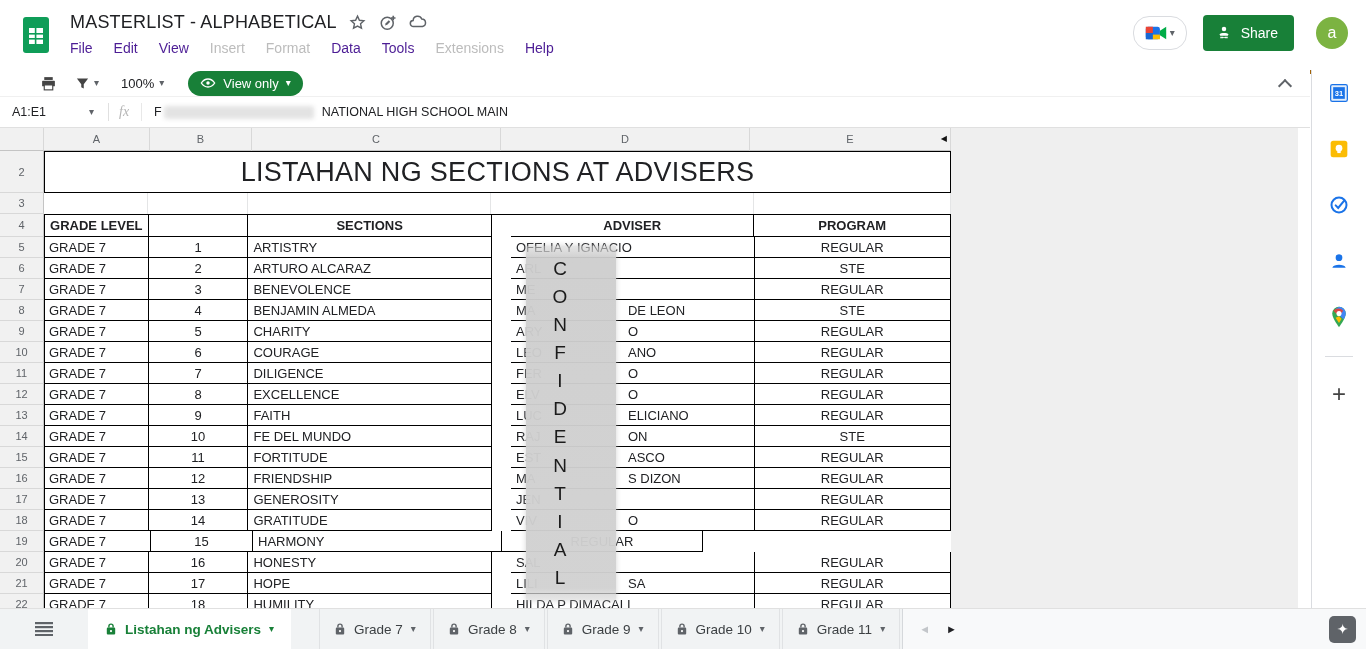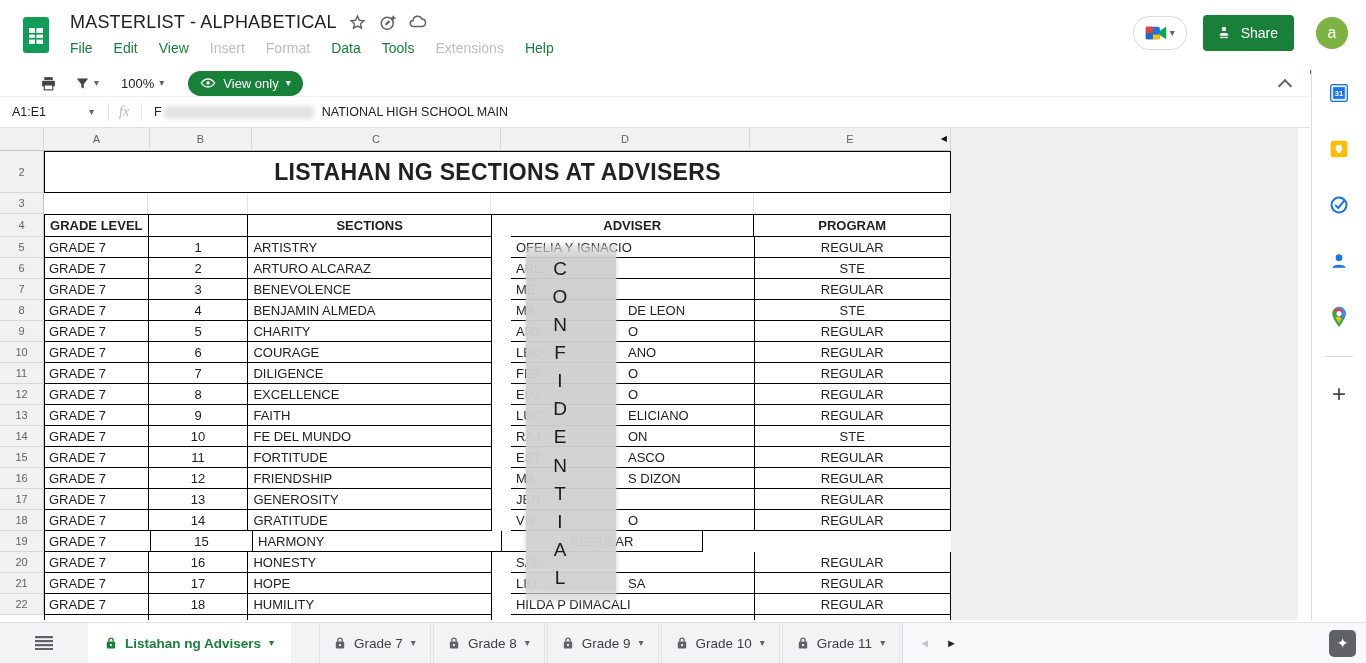--- a/index.html
+++ b/index.html
@@ -8,21 +8,21 @@
        -webkit-font-smoothing:antialiased;position:relative;font-size:13px;color:#202124;}
   .abs{position:absolute;}
 
   
   #topbar{left:0;top:0;width:1366px;height:70px;background:#fff;}
   #sheets-logo{left:22px;top:16px;width:28px;height:38px;}
   #title-row{left:70px;top:9px;height:26px;display:flex;align-items:center;gap:12px;}
   #doc-title{font-size:18px;font-weight:500;letter-spacing:.2px;color:#202124;white-space:nowrap;}
   .title-ico{width:18px;height:18px;display:flex;align-items:center;justify-content:center;color:#5f6368;}
   #menubar{left:70px;top:36px;height:24px;display:flex;align-items:center;gap:21px;font-size:14px;}
-  #menubar .mi{color:#15803d;cursor:default;}
+  #menubar .mi{color:#4c1d95;cursor:default;}
   #menubar .mi.disabled{color:#bcbcbc;}
   #top-right{right:18px;top:13px;height:40px;display:flex;align-items:center;gap:16px;}
   #meet-pill{width:52px;height:32px;border:1px solid #dadce0;border-radius:16px;background:#fff;
              display:flex;align-items:center;justify-content:center;gap:3px;}
   #share-btn{height:36px;background:#188038;border-radius:4px;color:#fff;display:flex;align-items:center;
              gap:8px;padding:0 16px 0 12px;font-size:14px;font-weight:500;}
   #avatar{width:32px;height:32px;border-radius:50%;background:#7cb342;color:#fff;display:flex;
           align-items:center;justify-content:center;font-size:16px;margin-left:6px;}
   .dd{font-size:10px;color:#5f6368;line-height:1;}
   #topbar{border-bottom:4px solid #a16207;}
@@ -61,21 +61,21 @@
   #corner{width:44px;}
   .hiddencols{position:absolute;right:3px;top:7px;font-size:8px;color:#111;line-height:1;}
   #rowheaders{left:0;top:23px;width:44px;}
   .rhcell{width:44px;box-sizing:border-box;background:#f1f1f1;border-right:1px solid #c4c4c4;
           border-bottom:1px solid #d8d8d8;color:#5f6368;font-size:11px;display:flex;align-items:center;
           justify-content:center;}
   #sheet{left:44px;top:23px;width:908px;}
   .row{display:flex;width:907px;box-sizing:border-box;}
   .cell{box-sizing:border-box;overflow:hidden;white-space:nowrap;display:flex;align-items:center;}
   .r-title{height:42px;border:1px solid #000;align-items:center;justify-content:center;}
-  .r-title .cell{width:946px;justify-content:center;font-size:23px;font-weight:bold;letter-spacing:.3px;}
+  .r-title .cell{width:946px;justify-content:center;font-size:27px;font-weight:normal;letter-spacing:.3px;}
   .r-blank{height:21px;}
   .r-blank .cell{border-right:1px solid #e4e5e6;height:21px;}
   .r-head{height:23px;border-left:1px solid #000;border-top:1px solid #000;}
   .r-head .cell{border-right:1px solid #000;border-bottom:1px solid #000;font-weight:bold;justify-content:center;}
   .r-data{height:21px;border-left:1px solid #000;}
   .r-data .cell{border-right:1px solid #000;border-bottom:1px solid #000;}
   .r-sliver{height:6px;border-left:1px solid #000;}
   .r-sliver .cell{border-right:1px solid #000;}
   .c0{width:106px;padding-left:4px;}
   .c1{width:102px;justify-content:center;}
@@ -95,21 +95,21 @@
   #watermark span{font-size:19px;color:#1b1b1b;line-height:1;}
 
   
   #siderail{left:1311px;top:70px;width:55px;height:550px;background:#fff;border-left:1px solid #dadce0;
             display:flex;flex-direction:column;align-items:center;padding-top:12px;box-sizing:border-box;gap:34px;}
   .rail-ico{width:22px;height:22px;display:flex;align-items:center;justify-content:center;}
   #rail-div{width:28px;height:1px;background:#dadce0;margin-top:-6px;}
   #rail-add{font-size:24px;color:#444;line-height:1;margin-top:-8px;}
 
   
-  #tabbar{left:0;top:622px;width:1366px;height:41px;background:#f1f3f4;border-top:1px solid #e0e0e0;
+  #tabbar{left:0;top:608px;width:1366px;height:41px;background:#f1f3f4;border-top:1px solid #e0e0e0;
           display:flex;align-items:stretch;box-sizing:border-box;justify-content:center;}
   #hamburger{width:88px;display:flex;align-items:center;justify-content:center;}
   #tabstrip{display:flex;align-items:stretch;}
   .tab{display:flex;align-items:center;gap:8px;padding:0 14px;font-size:13.5px;color:#3c4043;
        border-right:1px solid #e0e2e4;border-left:1px solid #e0e2e4;margin-right:2px;}
   .tab .dd{color:#5f6368;}
   .tab.active{background:#fff;color:#188038;font-weight:bold;border-color:#fff;padding:0 16px;margin-right:28px;}
   .tab.active .dd{color:#188038;}
   #tabbar-rest{flex:1;background:#f8f9fa;border-left:1px solid #d5d8db;display:flex;align-items:center;}
   .nav-arrow{font-size:11px;margin-left:16px;}

